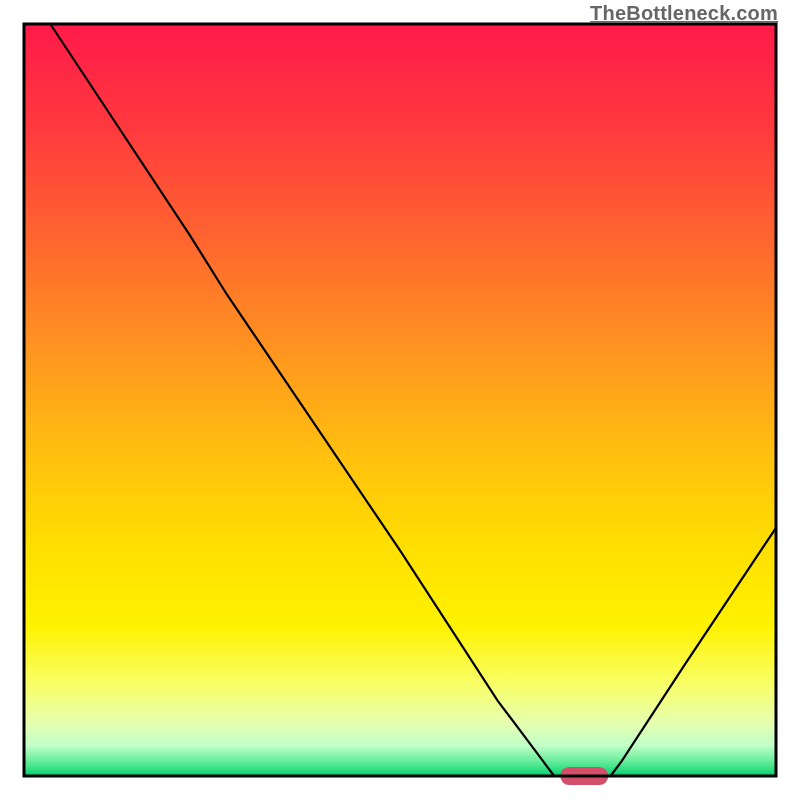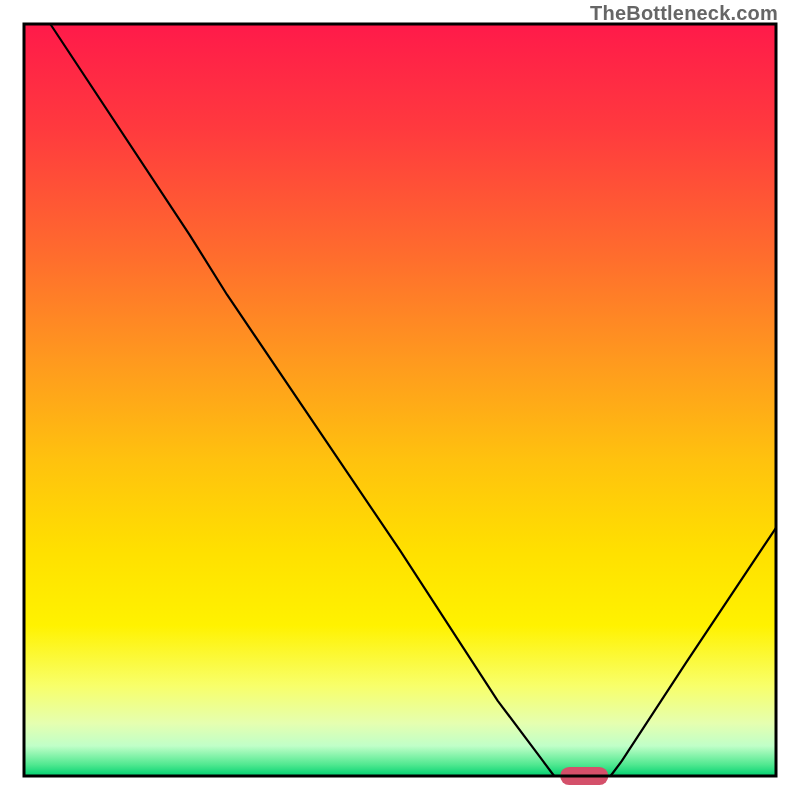--- a/index.html
+++ b/index.html
@@ -17,20 +17,21 @@
     height: 800px;
   }
   .watermark {
     position: absolute;
     top: 2px;
     right: 22px;
     font-size: 20px;
     font-weight: bold;
     color: #666;
     letter-spacing: 0.2px;
+    text-decoration: underline;
   }
   svg {
     display: block;
   }
 </style>
 </head>
 <body>
 
 <div class="chart-container">
   <div class="watermark">TheBottleneck.com</div>

